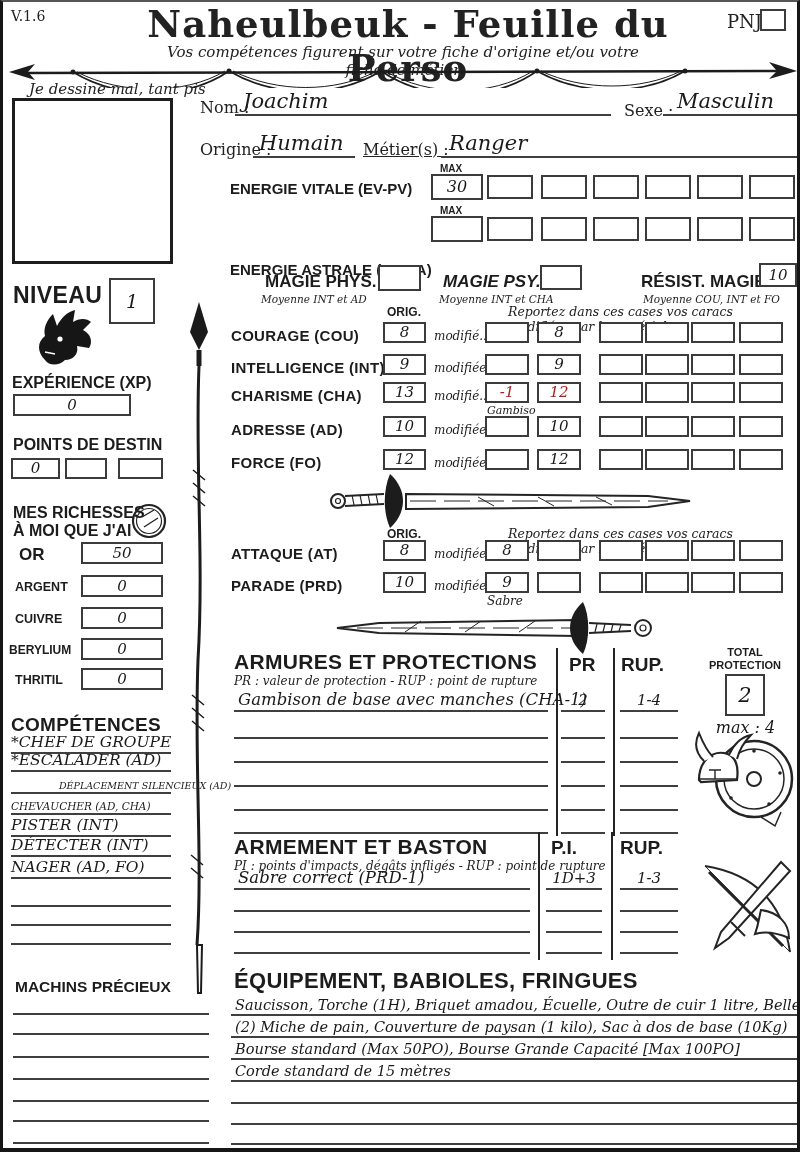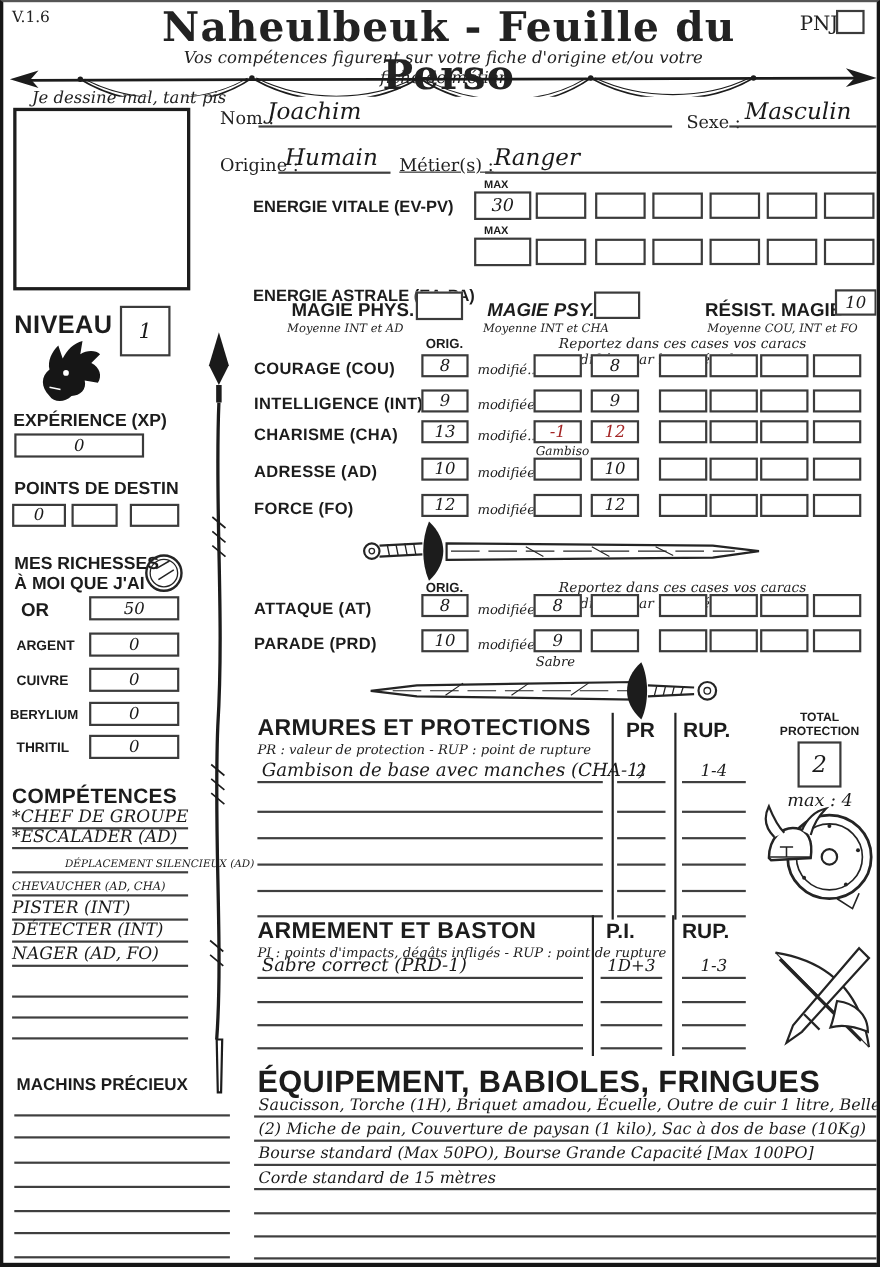--- a/index.html
+++ b/index.html
@@ -379,21 +379,21 @@
     <svg width="105" height="100" viewBox="0 0 105 100" fill="none" stroke="#242424">
       <path d="M12,6 C62,14 90,44 97,92" stroke-width="2"></path>
       <line x1="12" y1="6" x2="97" y2="92" stroke-width="1"></line>
       <path d="M88,2 L97,11 L36,78 L22,88 L28,72 Z" fill="#fff" stroke-width="2"></path>
       <path d="M38,62 L52,76" stroke-width="2"></path>
       <path d="M16,12 L90,86" stroke-width="3"></path>
       <path d="M68,50 C85,52 96,63 96,78 C84,73 72,71 62,74 C66,63 66,57 68,50 Z" fill="#fff" stroke-width="2"></path>
     </svg>
   </div>
 
-  <span class="abs head" style="left:231px;top:966px;font-size:28px;letter-spacing:.3px;">ÉQUIPEMENT, BABIOLES, FRINGUES</span>
+  <span class="abs head" style="left:231px;top:966px;font-size:22px;letter-spacing:.3px;">ÉQUIPEMENT, BABIOLES, FRINGUES</span>
   <div class="fld" style="left:228px;top:992px;width:566px;">
       <span class="v hw" style="font-size:14.5px;">Saucisson, Torche (1H), Briquet amadou, Écuelle, Outre de cuir 1 litre, Belle Pomme</span>
     </div>
   <div class="fld" style="left:228px;top:1014px;width:566px;">
       <span class="v hw" style="font-size:14.5px;">(2) Miche de pain, Couverture de paysan (1 kilo), Sac à dos de base (10Kg)</span>
     </div>
   <div class="fld" style="left:228px;top:1036px;width:566px;">
       <span class="v hw" style="font-size:14.5px;">Bourse standard (Max 50PO), Bourse Grande Capacité [Max 100PO]</span>
     </div>
   <div class="fld" style="left:228px;top:1058px;width:566px;">

